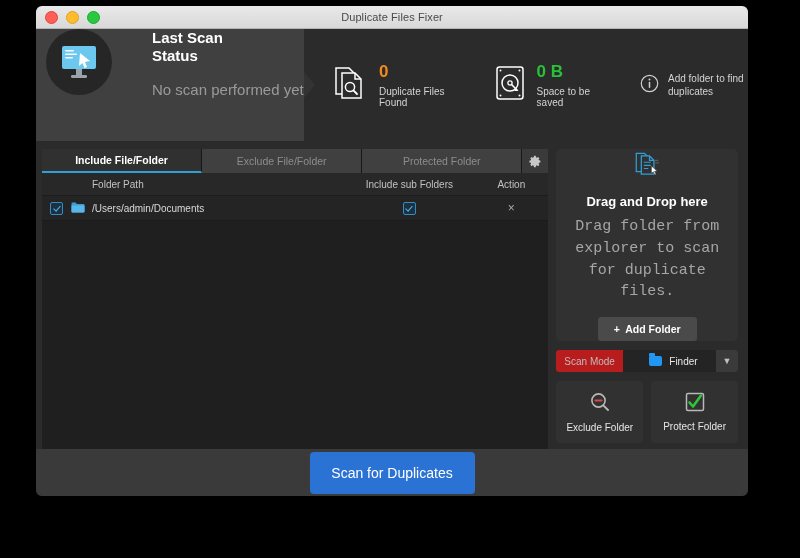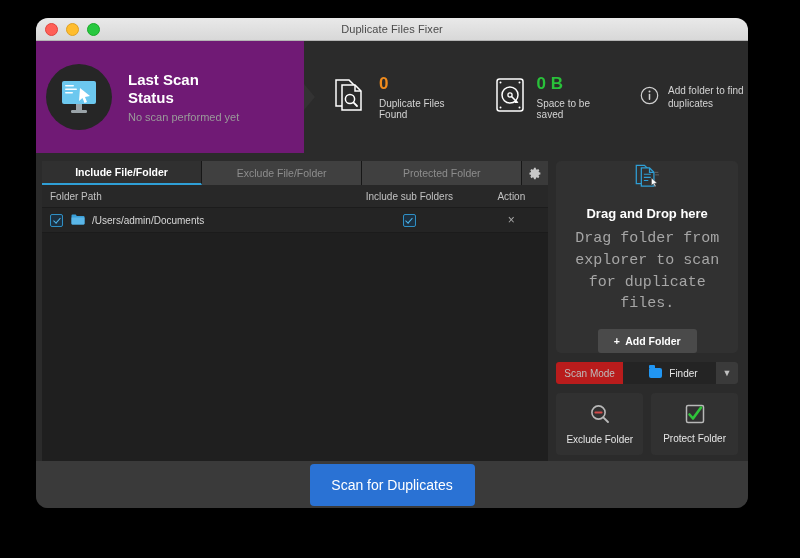--- a/index.html
+++ b/index.html
@@ -8,25 +8,25 @@
     width: 800px;
     height: 558px;
     background: #000000;
     font-family: "Liberation Sans", sans-serif;
     overflow: hidden;
   }
 
   #window {
     position: absolute;
     left: 36px;
-    top: 18px;
+    top: 6px;
     width: 712px;
     height: 490px;
     background: #2b2b2b;
-    border-radius: 12px;
+    border-radius: 6px;
     overflow: hidden;
     box-shadow: 0 2px 14px rgba(0,0,0,0.8);
   }
 
   
   #titlebar {
     position: relative;
     height: 22px;
     background: linear-gradient(#e9e9e9, #d8d8d8);
     border-bottom: 1px solid #b4b4b4;
@@ -60,25 +60,25 @@
   #header {
     position: relative;
     height: 112px;
     background: #2b2b2b;
     display: flex;
     align-items: stretch;
   }
   #status-panel {
     position: relative;
     width: 268px;
-    background: #701a75;
-    display: flex;
-    align-items: center;
+    background: #404040;
+    display: flex;
     padding-left: 10px;
     box-sizing: border-box;
+    gap: 24px;
   }
   #status-panel:after {
     content: "";
     position: absolute;
     right: -11px;
     top: 50%;
     margin-top: -13px;
     width: 0; height: 0;
     border-top: 13px solid transparent;
     border-bottom: 13px solid transparent;
@@ -96,23 +96,23 @@
   }
   .status-text { margin-left: 16px; }
   .status-title {
     font-size: 15px;
     font-weight: bold;
     color: #ffffff;
     line-height: 1.18;
     max-width: 110px;
   }
   .status-sub {
-    font-size: 11px;
+    font-size: 15px;
     color: #9a9a9a;
-    margin-top: 5px;
+    margin-top: 17px;
   }
 
   #stats {
     flex: 1;
     display: flex;
     align-items: center;
     padding-left: 30px;
   }
   .stat {
     display: flex;
@@ -197,21 +197,21 @@
   #colhead {
     display: flex;
     align-items: center;
     height: 22px;
     background: #282828;
     font-size: 10px;
     color: #c2c2c2;
     flex: none;
     border-bottom: 1px solid #1c1c1c;
   }
-  .col-path { flex: 1; padding-left: 8px; }
+  .col-path { flex: 1; padding-left: 8px; margin-left: 42px; }
   .col-sub { width: 130px; text-align: center; }
   .col-action { width: 74px; text-align: center; }
 
   #table {
     flex: 1;
     background: #1f1f1f;
     overflow: hidden;
   }
   .row {
     display: flex;

